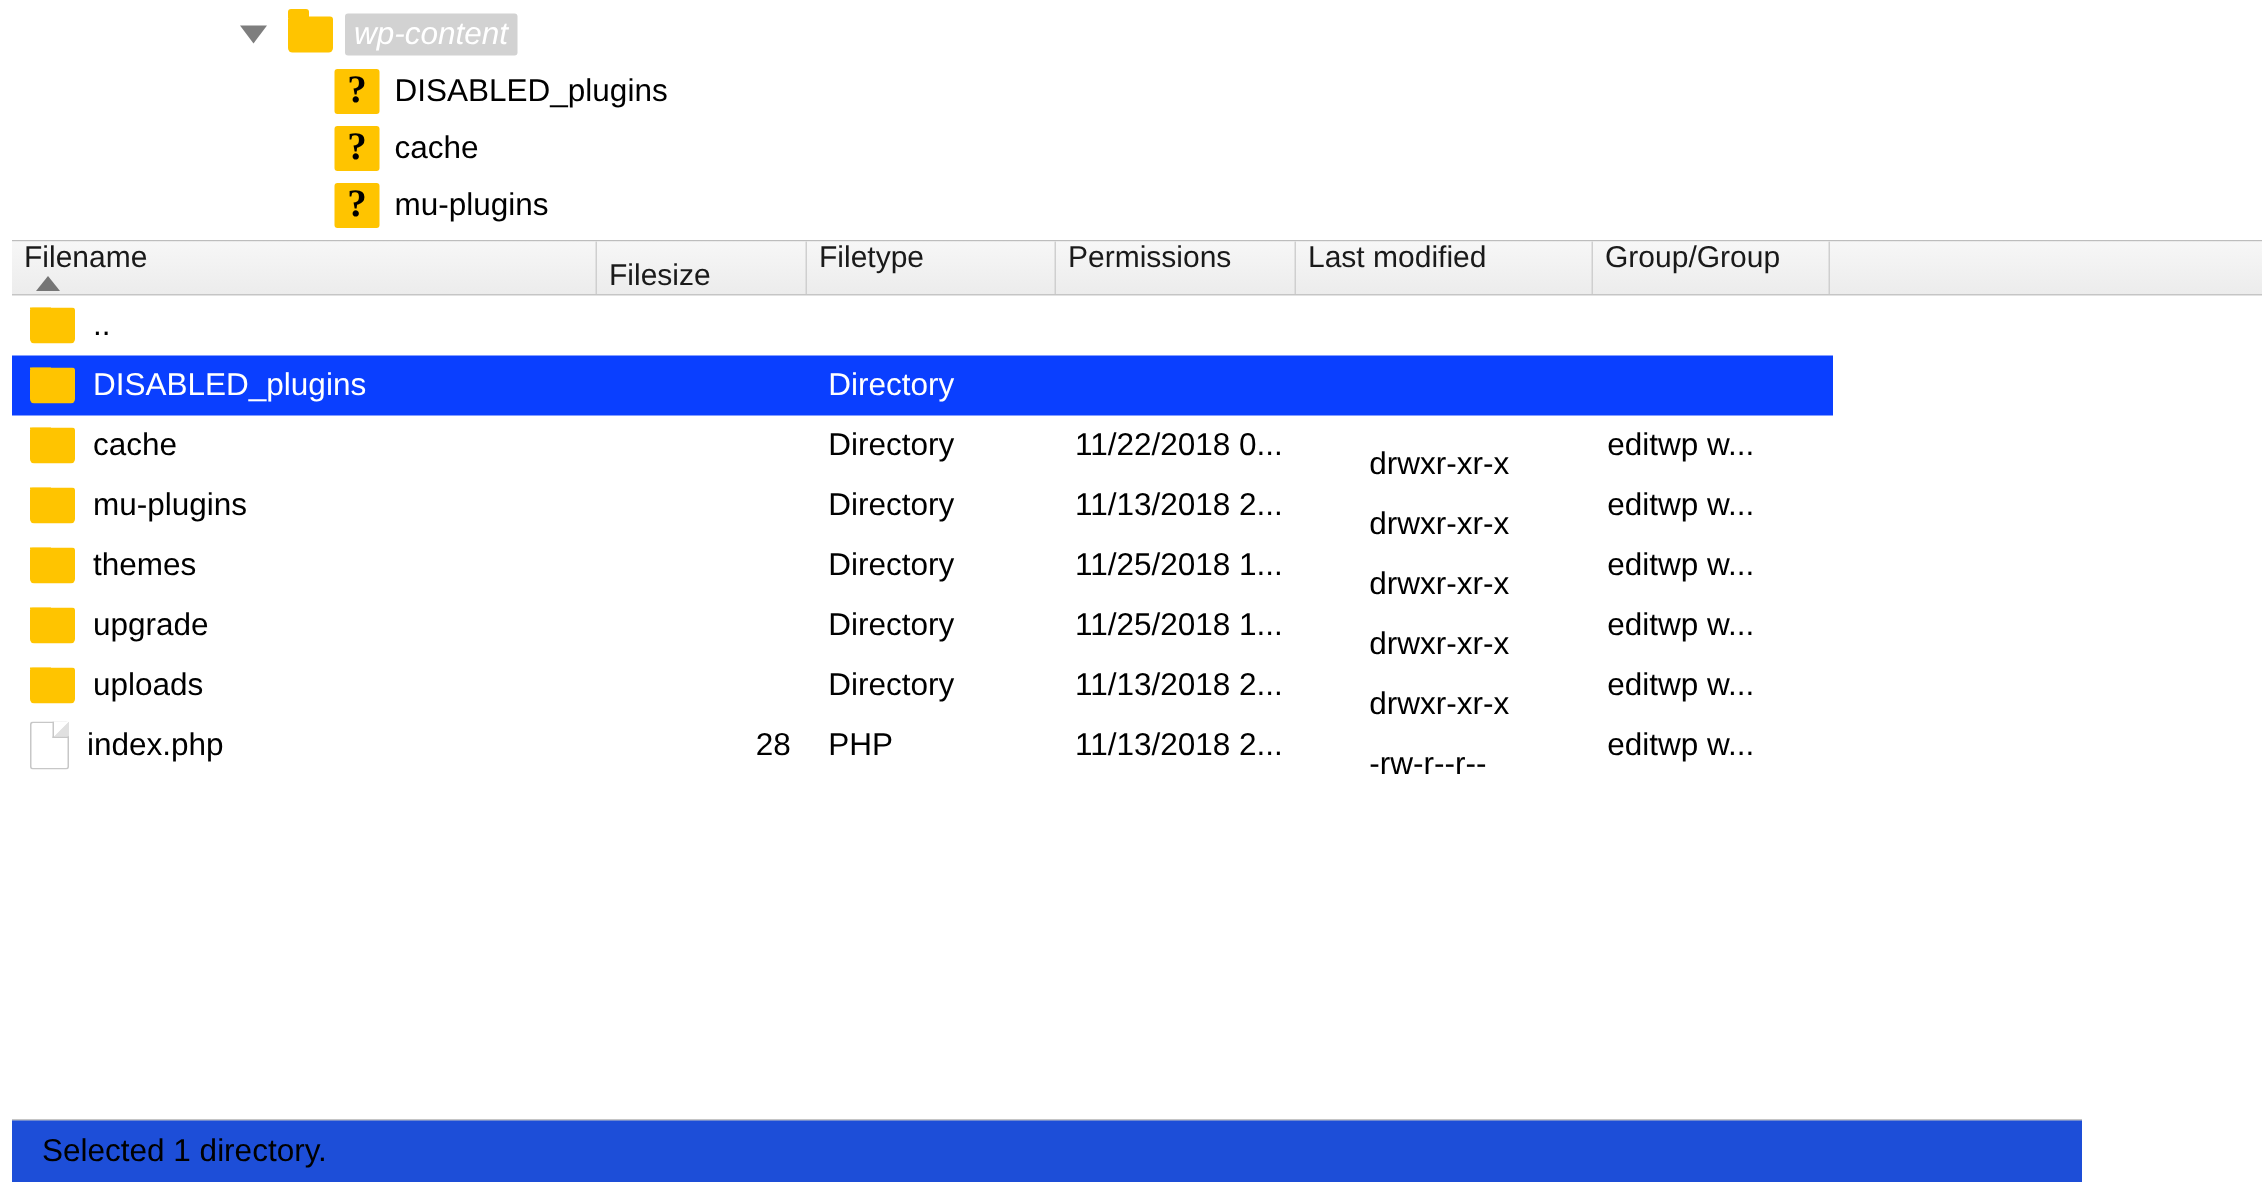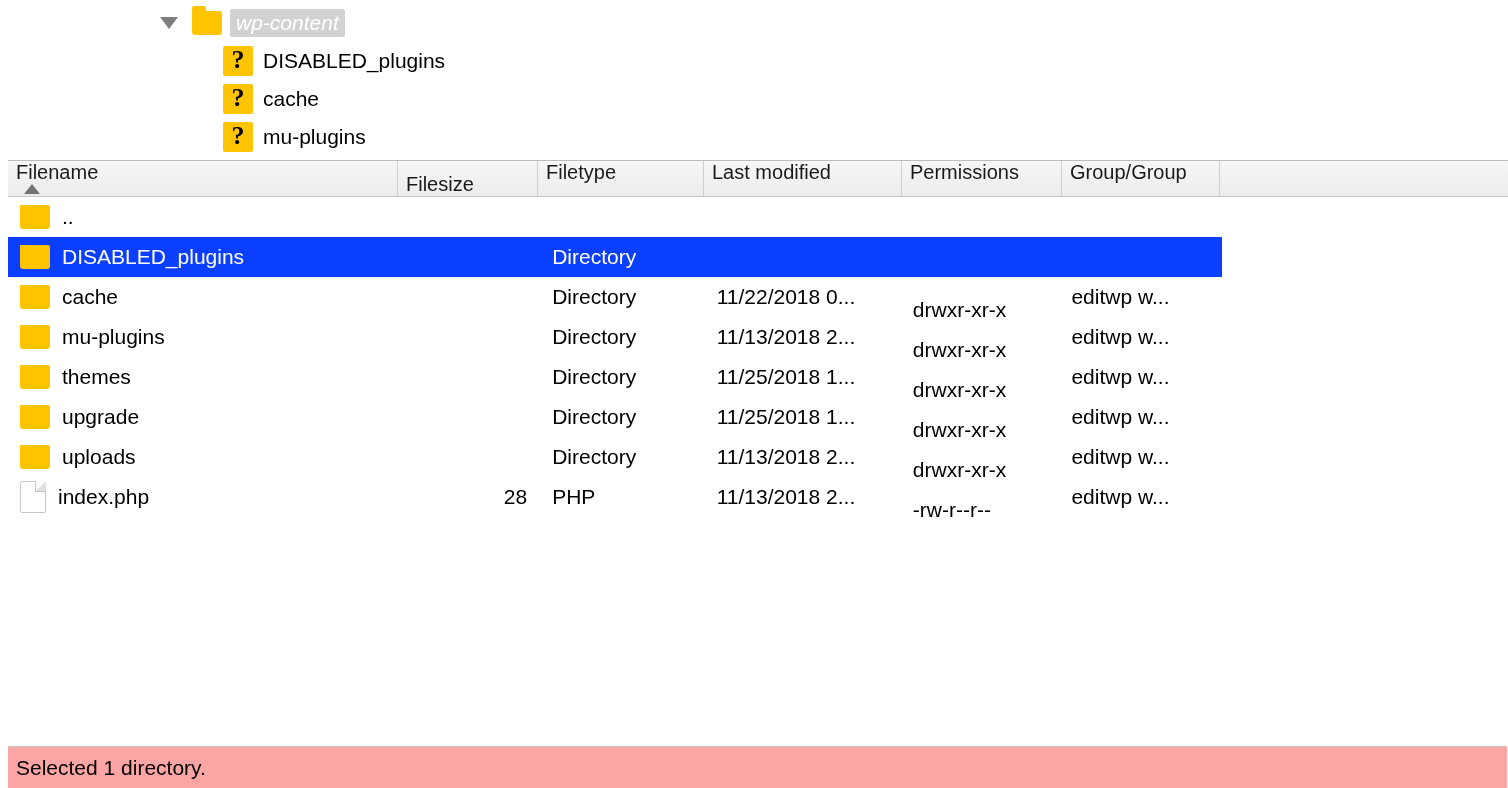--- a/index.html
+++ b/index.html
@@ -167,27 +167,27 @@
   .file-row.selected {
     background: #0a3fff;
     color: #fff;
   }
 
   
   .status-bar {
     position: absolute;
     left: 8px; right: 0; bottom: 0;
     height: 42px;
-    background: #fca5a5;
+    background: #1d4ed8;
     border-top: 1px solid #c5c5c5;
     display: flex;
     align-items: center;
-    padding: 0 8px;
+    padding: 0 20px;
     font-size: 21px;
-    width: 1499px;
+    width: 1380px;
   }
 
   .outer {
     position: relative;
     width: 1508px;
     height: 788px;
     padding-left: 8px;
   }
 </style>
 </head>
@@ -234,25 +234,25 @@
       <div class="hcell col-name">
         <span>Filename</span>
         <span class="sort-asc"></span>
       </div>
       <div class="hcell col-size">
         <span>Filesize</span>
       </div>
       <div class="hcell col-type">
         <span>Filetype</span>
       </div>
+      <div class="hcell col-perm">
+        <span>Permissions</span>
+      </div>
       <div class="hcell col-mod">
         <span>Last modified</span>
-      </div>
-      <div class="hcell col-perm">
-        <span>Permissions</span>
       </div>
       <div class="hcell col-owner">
         <span>Group/Group</span>
       </div>
       <div class="filler"></div>
     </div>
 
     <div class="list-body" id="list-body">
 
     <div class="file-row">

